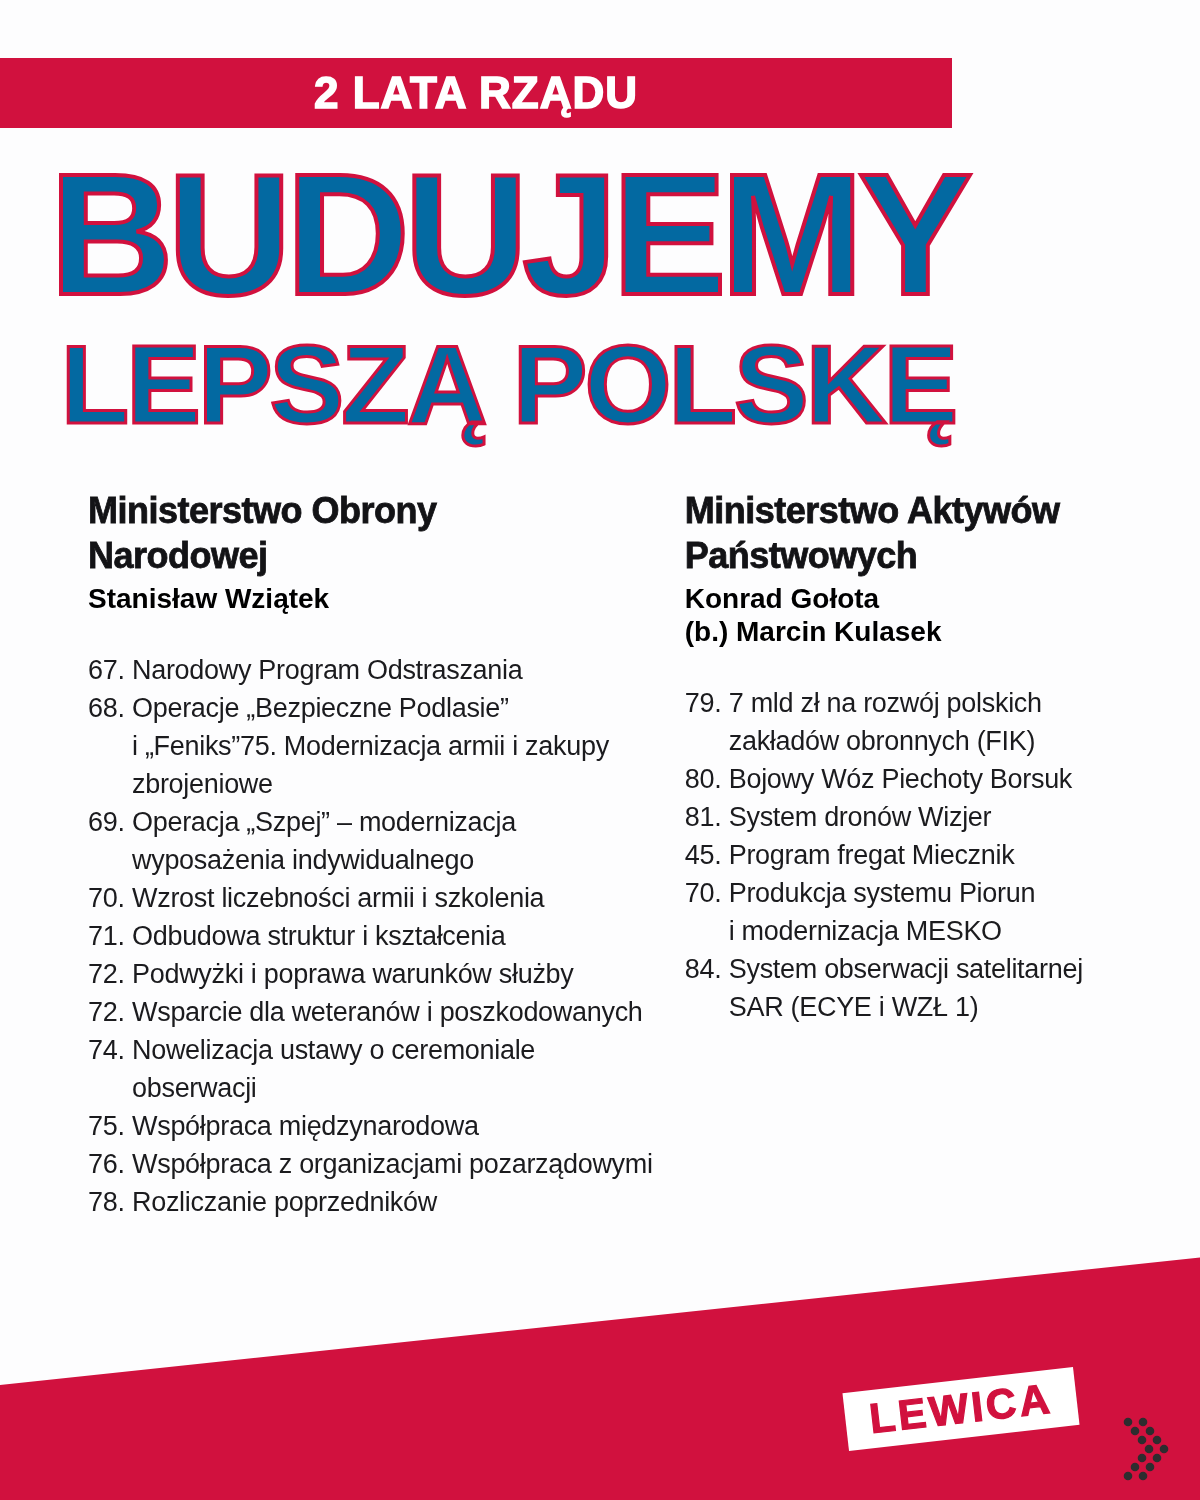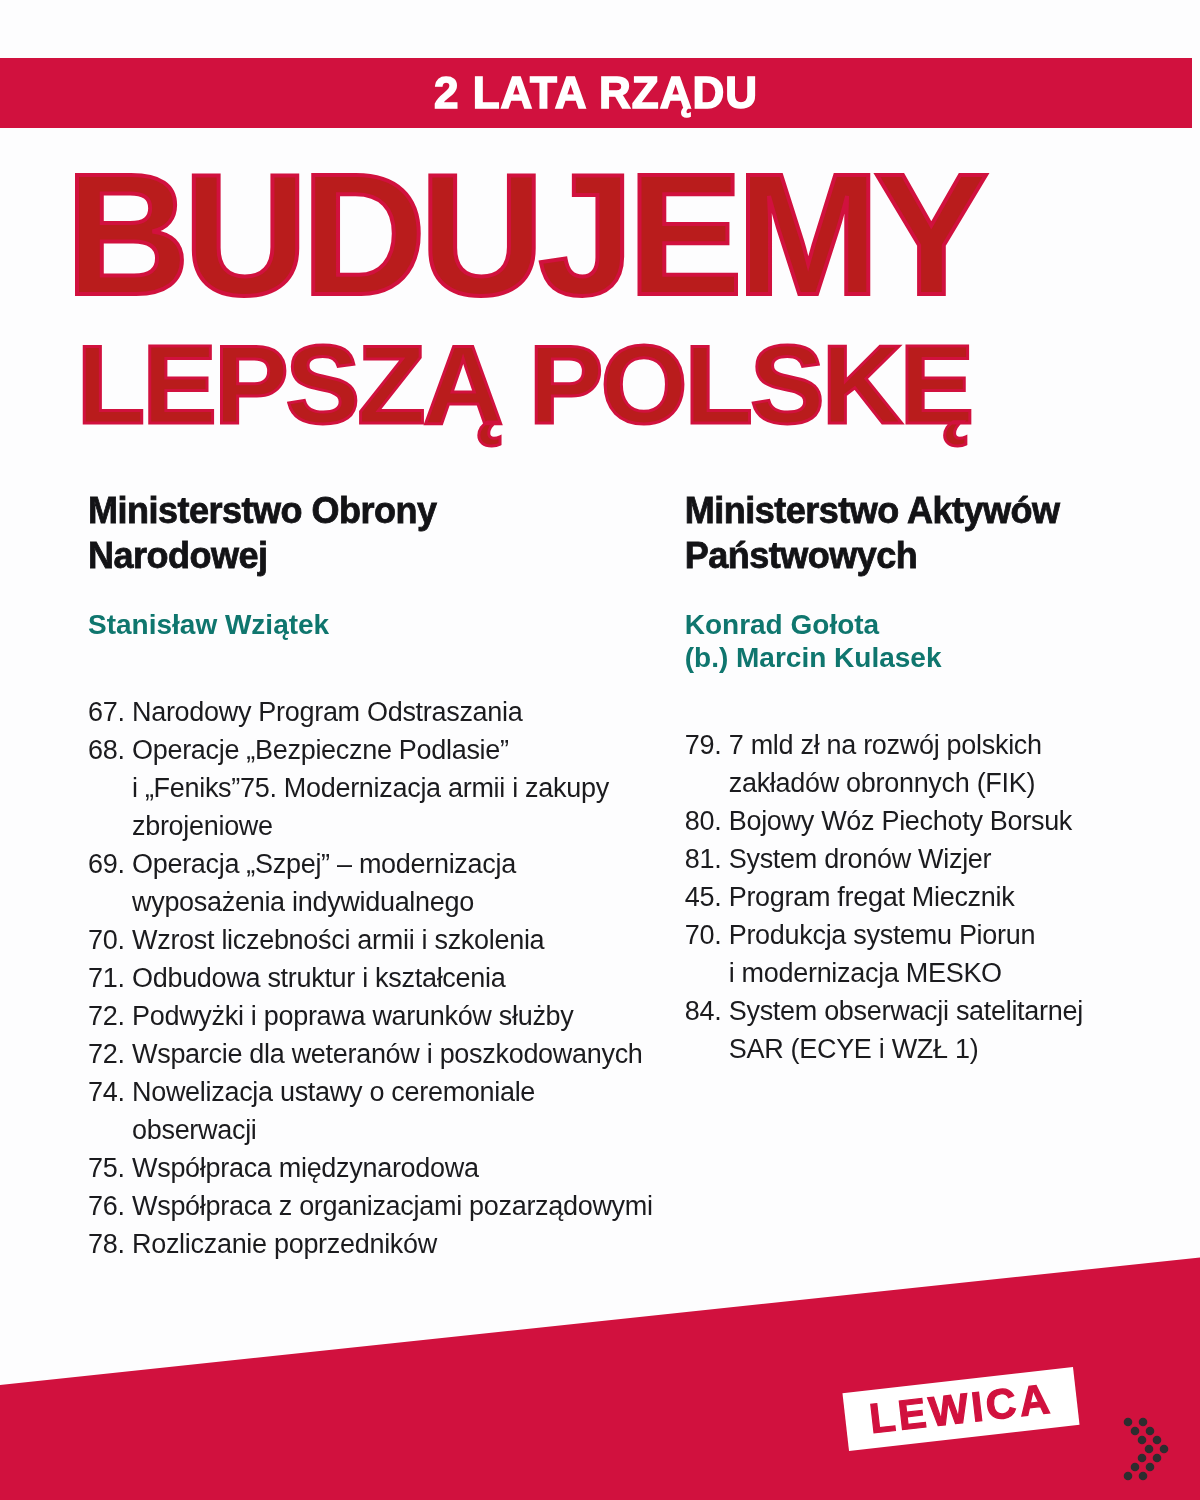--- a/index.html
+++ b/index.html
@@ -6,51 +6,51 @@
   body{
     width:1200px;height:1500px;
     background:#fdfdfe;
     font-family:"Liberation Sans",sans-serif;
     overflow:hidden;
   }
   .page{position:relative;width:1200px;height:1500px;background:#fdfdfe;overflow:hidden;}
 
   
   .banner{
-    position:absolute;left:0;top:58px;width:1192px;height:70px;
+    position:absolute;left:0;top:58px;width:952px;height:70px;
     background:#d1113e;display:flex;align-items:center;justify-content:center;
   }
   .banner-label{
     color:#ffffff;font-size:44px;font-weight:bold;letter-spacing:1px;
     -webkit-text-stroke:1.5px #ffffff;line-height:70px;
   }
 
   
-  .title-block{position:absolute;left:0;top:146px;width:1016px;text-align:center;color:#b91c1c;margin-left:16px;}
+  .title-block{position:absolute;left:0;top:146px;width:1016px;text-align:center;color:#0369a1;}
   .title-line1{
     font-size:172px;line-height:176px;font-weight:bold;letter-spacing:-6px;
     -webkit-text-stroke:4px #d1113e;
   }
   .title-line2{
     font-size:112px;line-height:118px;font-weight:bold;letter-spacing:-3px;
     -webkit-text-stroke:3px #d1113e;margin-top:4px;
   }
 
   
   .columns{position:absolute;left:88px;top:488px;width:1040px;display:flex;gap:32px;}
   .col{flex:0 0 540px;}
   .col:last-child{flex:0 0 450px;}
   .ministry-title{
     margin:0;color:#131316;font-size:36px;line-height:45px;font-weight:bold;
     letter-spacing:-0.5px;-webkit-text-stroke:0.8px #131316;
   }
   .ministry-title .hline{display:block;white-space:nowrap;}
-  .ministers{margin-top:30px;color:#0f766e;font-size:28px;line-height:33px;font-weight:bold;}
+  .ministers{margin-top:4px;color:#000000;font-size:28px;line-height:33px;font-weight:bold;}
   .ministers .mline{display:block;white-space:nowrap;}
-  .list{margin-top:52px;}
+  .list{margin-top:36px;}
   .item{display:flex;color:#1b1b1e;font-size:27px;line-height:38px;letter-spacing:-0.3px;}
   .item .num{flex:0 0 44px;}
   .item .text{flex:1;}
   .item .text .line{display:block;white-space:nowrap;}
 
   
   .band{
     position:absolute;left:0;top:1250px;width:1200px;height:250px;
     background:#d1113e;
     clip-path:polygon(0 54%,100% 3%,100% 100%,0 100%);

